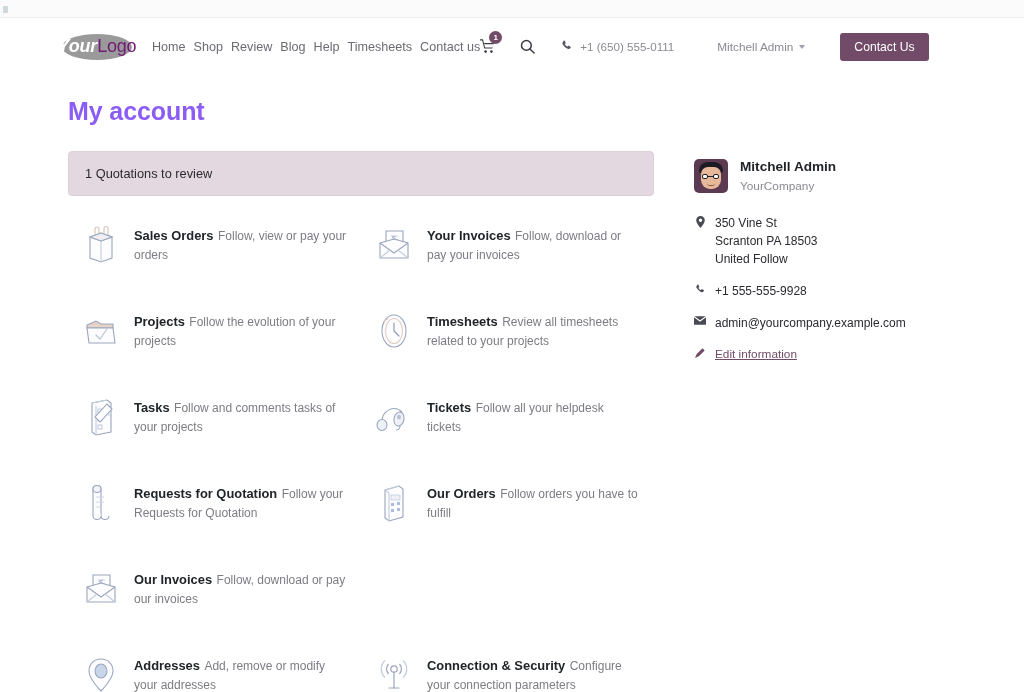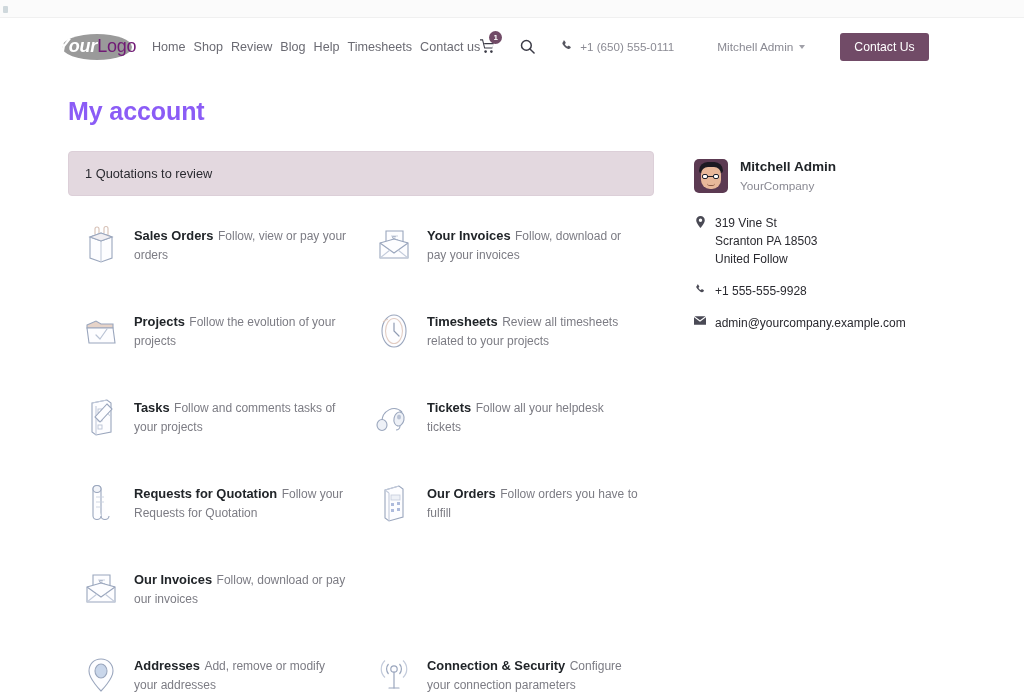--- a/index.html
+++ b/index.html
@@ -435,21 +435,21 @@
           </span>
         </div>
 
         <div class="side-row">
           <span class="ic">
             <svg width="9" height="12" viewBox="0 0 10 14" fill="currentColor">
               <path d="M5 0C2.2 0 0 2.2 0 5c0 3.6 5 9 5 9s5-5.4 5-9c0-2.8-2.2-5-5-5zm0 7a2 2 0 1 1 0-4 2 2 0 0 1 0 4z"></path>
             </svg>
           </span>
           <span>
-            <span>319 Vine St</span><br>
+            <span>350 Vine St</span><br>
             <span>Scranton PA 18503</span><br>
             <span>United Follow</span>
           </span>
         </div>
 
         <div class="side-row">
           <span class="ic">
             <svg width="11" height="11" viewBox="0 0 16 16" fill="currentColor">
               <path d="M3.2 1.1c.5-.5 1.3-.4 1.7.2l1.2 1.8c.3.5.2 1.1-.2 1.5l-.7.6c-.2.2-.2.4-.1.6.6 1.2 1.7 2.3 2.9 2.9.2.1.5.1.6-.1l.6-.7c.4-.4 1-.5 1.5-.2l1.8 1.2c.6.4.7 1.2.2 1.7l-.8.8c-.6.6-1.5.8-2.3.5C6.6 10.9 4.1 8.4 2 5.2c-.4-.8-.2-1.7.4-2.3l.8-.8z"></path>
             </svg>
@@ -459,17 +459,25 @@
 
         <div class="side-row">
           <span class="ic">
             <svg width="12" height="10" viewBox="0 0 14 11" fill="currentColor">
               <path d="M0 1.2V10h14V1.2L7 6.3 0 1.2zM0.6 0l6.4 4.7L13.4 0H0.6z"></path>
             </svg>
           </span>
           <span>admin@yourcompany.example.com</span>
         </div>
 
+        <a class="side-row edit" href="#">
+          <span class="ic">
+            <svg width="10" height="10" viewBox="0 0 12 12" fill="currentColor">
+              <path d="M9.1 0.4l2.5 2.5-7 7L0 11.9l2-4.6 7.1-6.9zM1.6 9.1l1.2 1.2-1.8.6.6-1.8z"></path>
+            </svg>
+          </span>
+          <span>Edit information</span>
+        </a>
 
       </aside>
     </div>
   </div>
 </div>
 
 </body></html>

